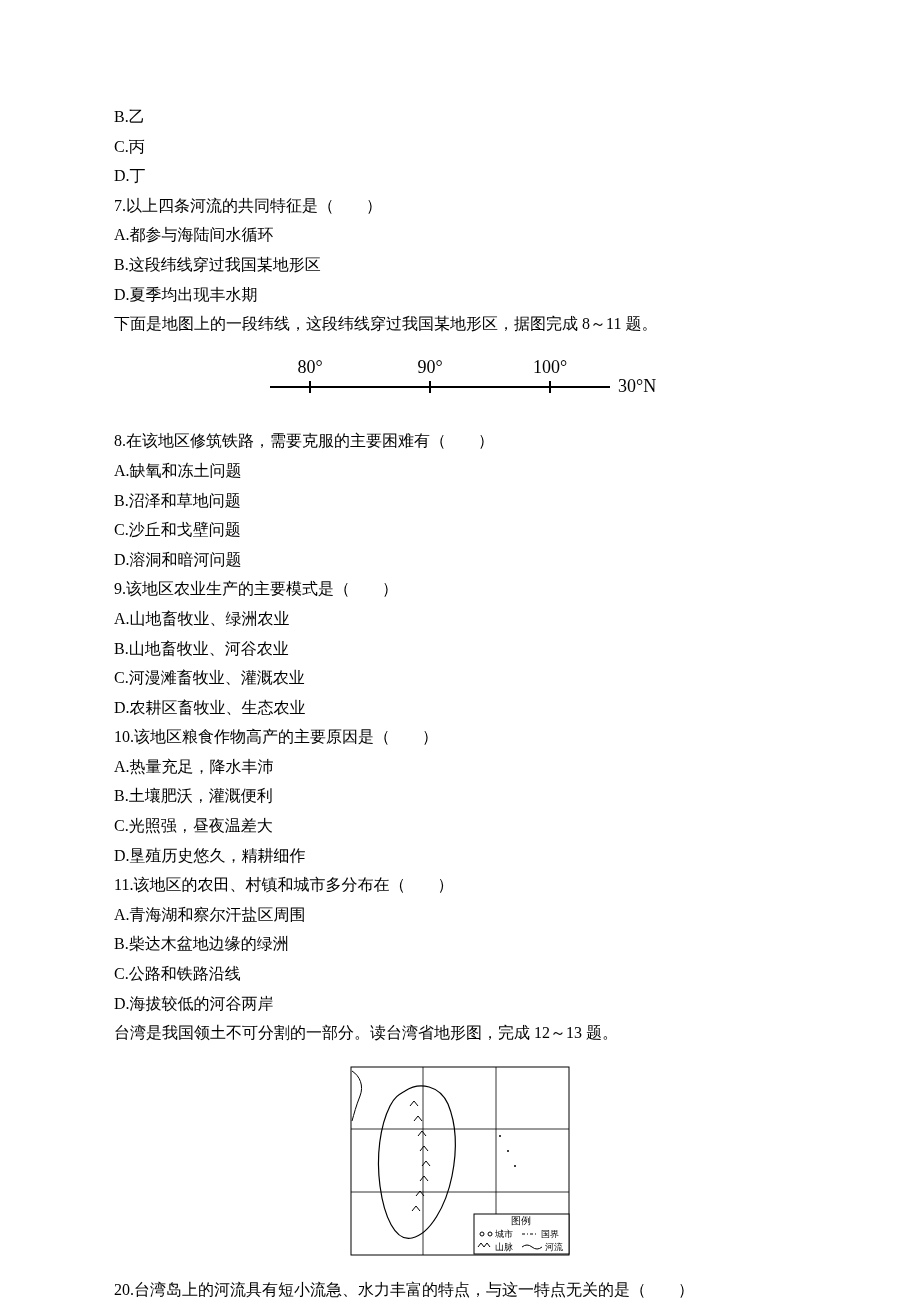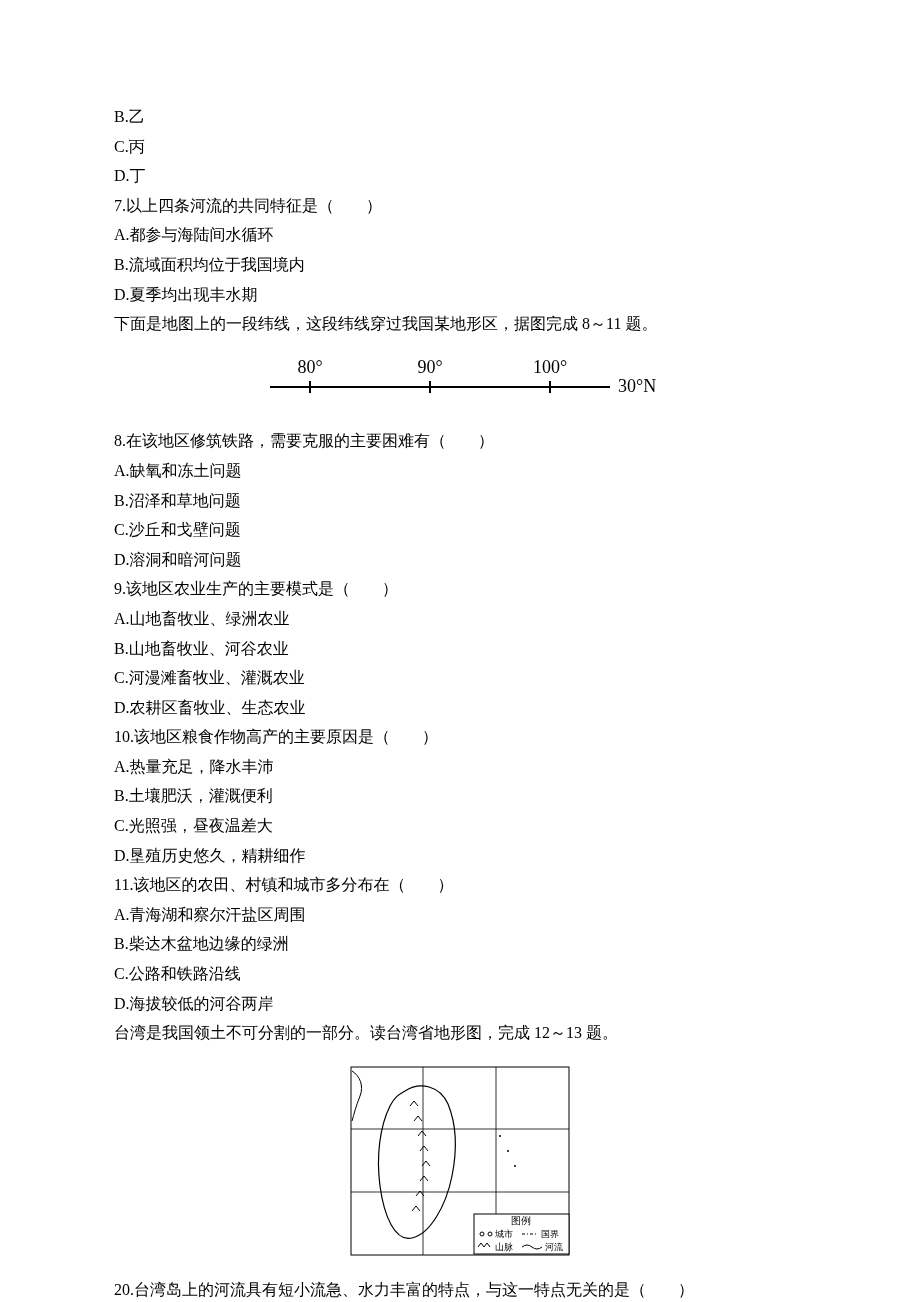--- a/index.html
+++ b/index.html
@@ -33,21 +33,21 @@
 <body>
 
 <div class="page">
 
   <p class="line">B.乙</p>
   <p class="line">C.丙</p>
   <p class="line">D.丁</p>
 
   <p class="line">7.以上四条河流的共同特征是（　　）</p>
   <p class="line">A.都参与海陆间水循环</p>
-  <p class="line">B.流域面积均位于我国境内</p>
+  <p class="line">B.这段纬线穿过我国某地形区</p>
   <p class="line">D.夏季均出现丰水期</p>
 
   <p class="line">下面是地图上的一段纬线，这段纬线穿过我国某地形区，据图完成 8～11 题。</p>
 
   <div class="diagram-wrap">
     <svg viewBox="0 0 420 50" width="420" height="50">
       <line x1="20" y1="30" x2="360" y2="30" stroke="#000" stroke-width="2"></line>
       <line x1="60" y1="24" x2="60" y2="36" stroke="#000" stroke-width="2"></line>
       <line x1="180" y1="24" x2="180" y2="36" stroke="#000" stroke-width="2"></line>
       <line x1="300" y1="24" x2="300" y2="36" stroke="#000" stroke-width="2"></line>

